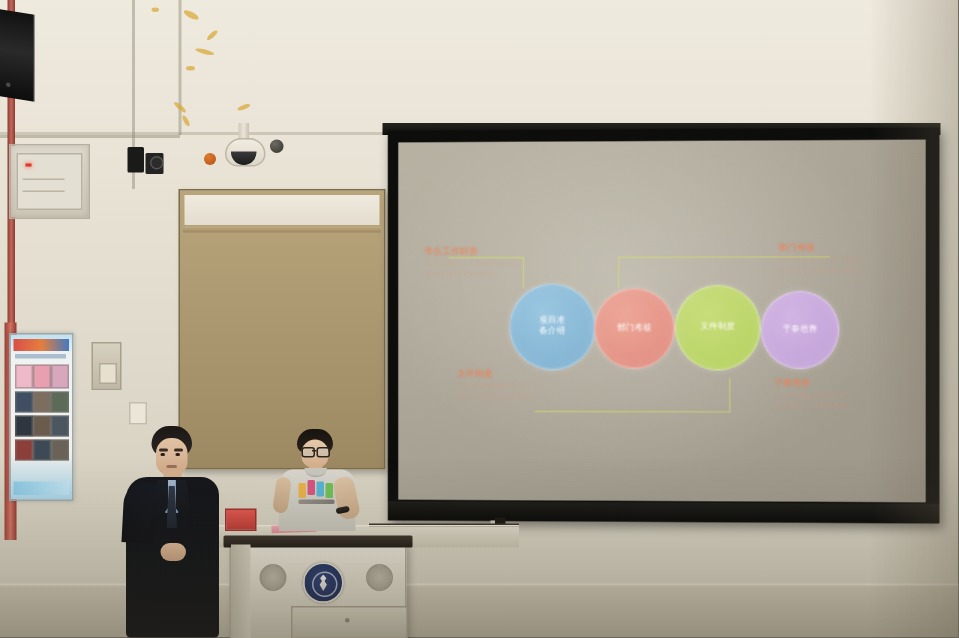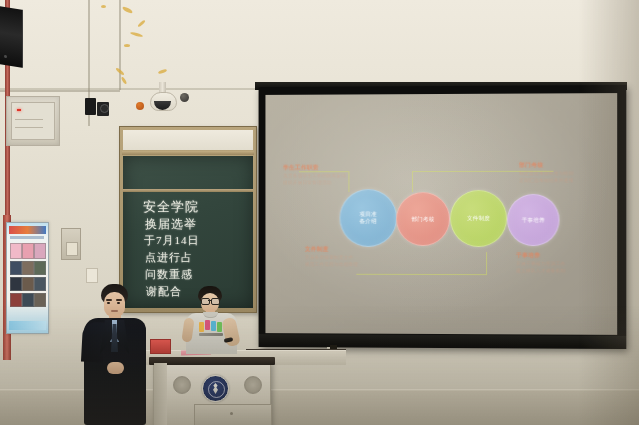--- a/index.html
+++ b/index.html
@@ -281,29 +281,20 @@
   </div>
 
   <div class="jbox">
     <div class="jbox-inner"></div>
   </div>
   <div class="wall-switch"></div>
 
   <div class="bb-frame">
     <div class="bb-top-white"></div>
     <div class="bb-rail"></div>
-    <div class="bb-surface">
-      <div class="bb-divider"></div>
-      <div class="chalk-line" style="left:20px;top:42px;font-size:13px;">安全学院</div>
-      <div class="chalk-line" style="left:22px;top:60px;font-size:12px;">换届选举</div>
-      <div class="chalk-line" style="left:21px;top:77px;font-size:11px;">于7月14日</div>
-      <div class="chalk-line" style="left:22px;top:94px;font-size:11px;">点进行占</div>
-      <div class="chalk-line" style="left:22px;top:111px;font-size:11px;">问数重感</div>
-      <div class="chalk-line" style="left:23px;top:128px;font-size:11px;">谢配合</div>
-    </div>
   </div>
 
   <div class="screen-mount"></div>
   <div class="screen-frame">
     <div class="screen-surface">
       <div class="slide">
 
         <div class="conn" style="left:34px;top:77px;width:50px;height:20px;border-top-width:1px;border-right-width:1px;"></div>
         <div class="conn" style="left:148px;top:77px;width:140px;height:20px;border-top-width:1px;border-left-width:1px;"></div>
         <div class="conn" style="left:92px;top:158px;width:130px;height:22px;border-bottom-width:1px;border-right-width:1px;"></div>

